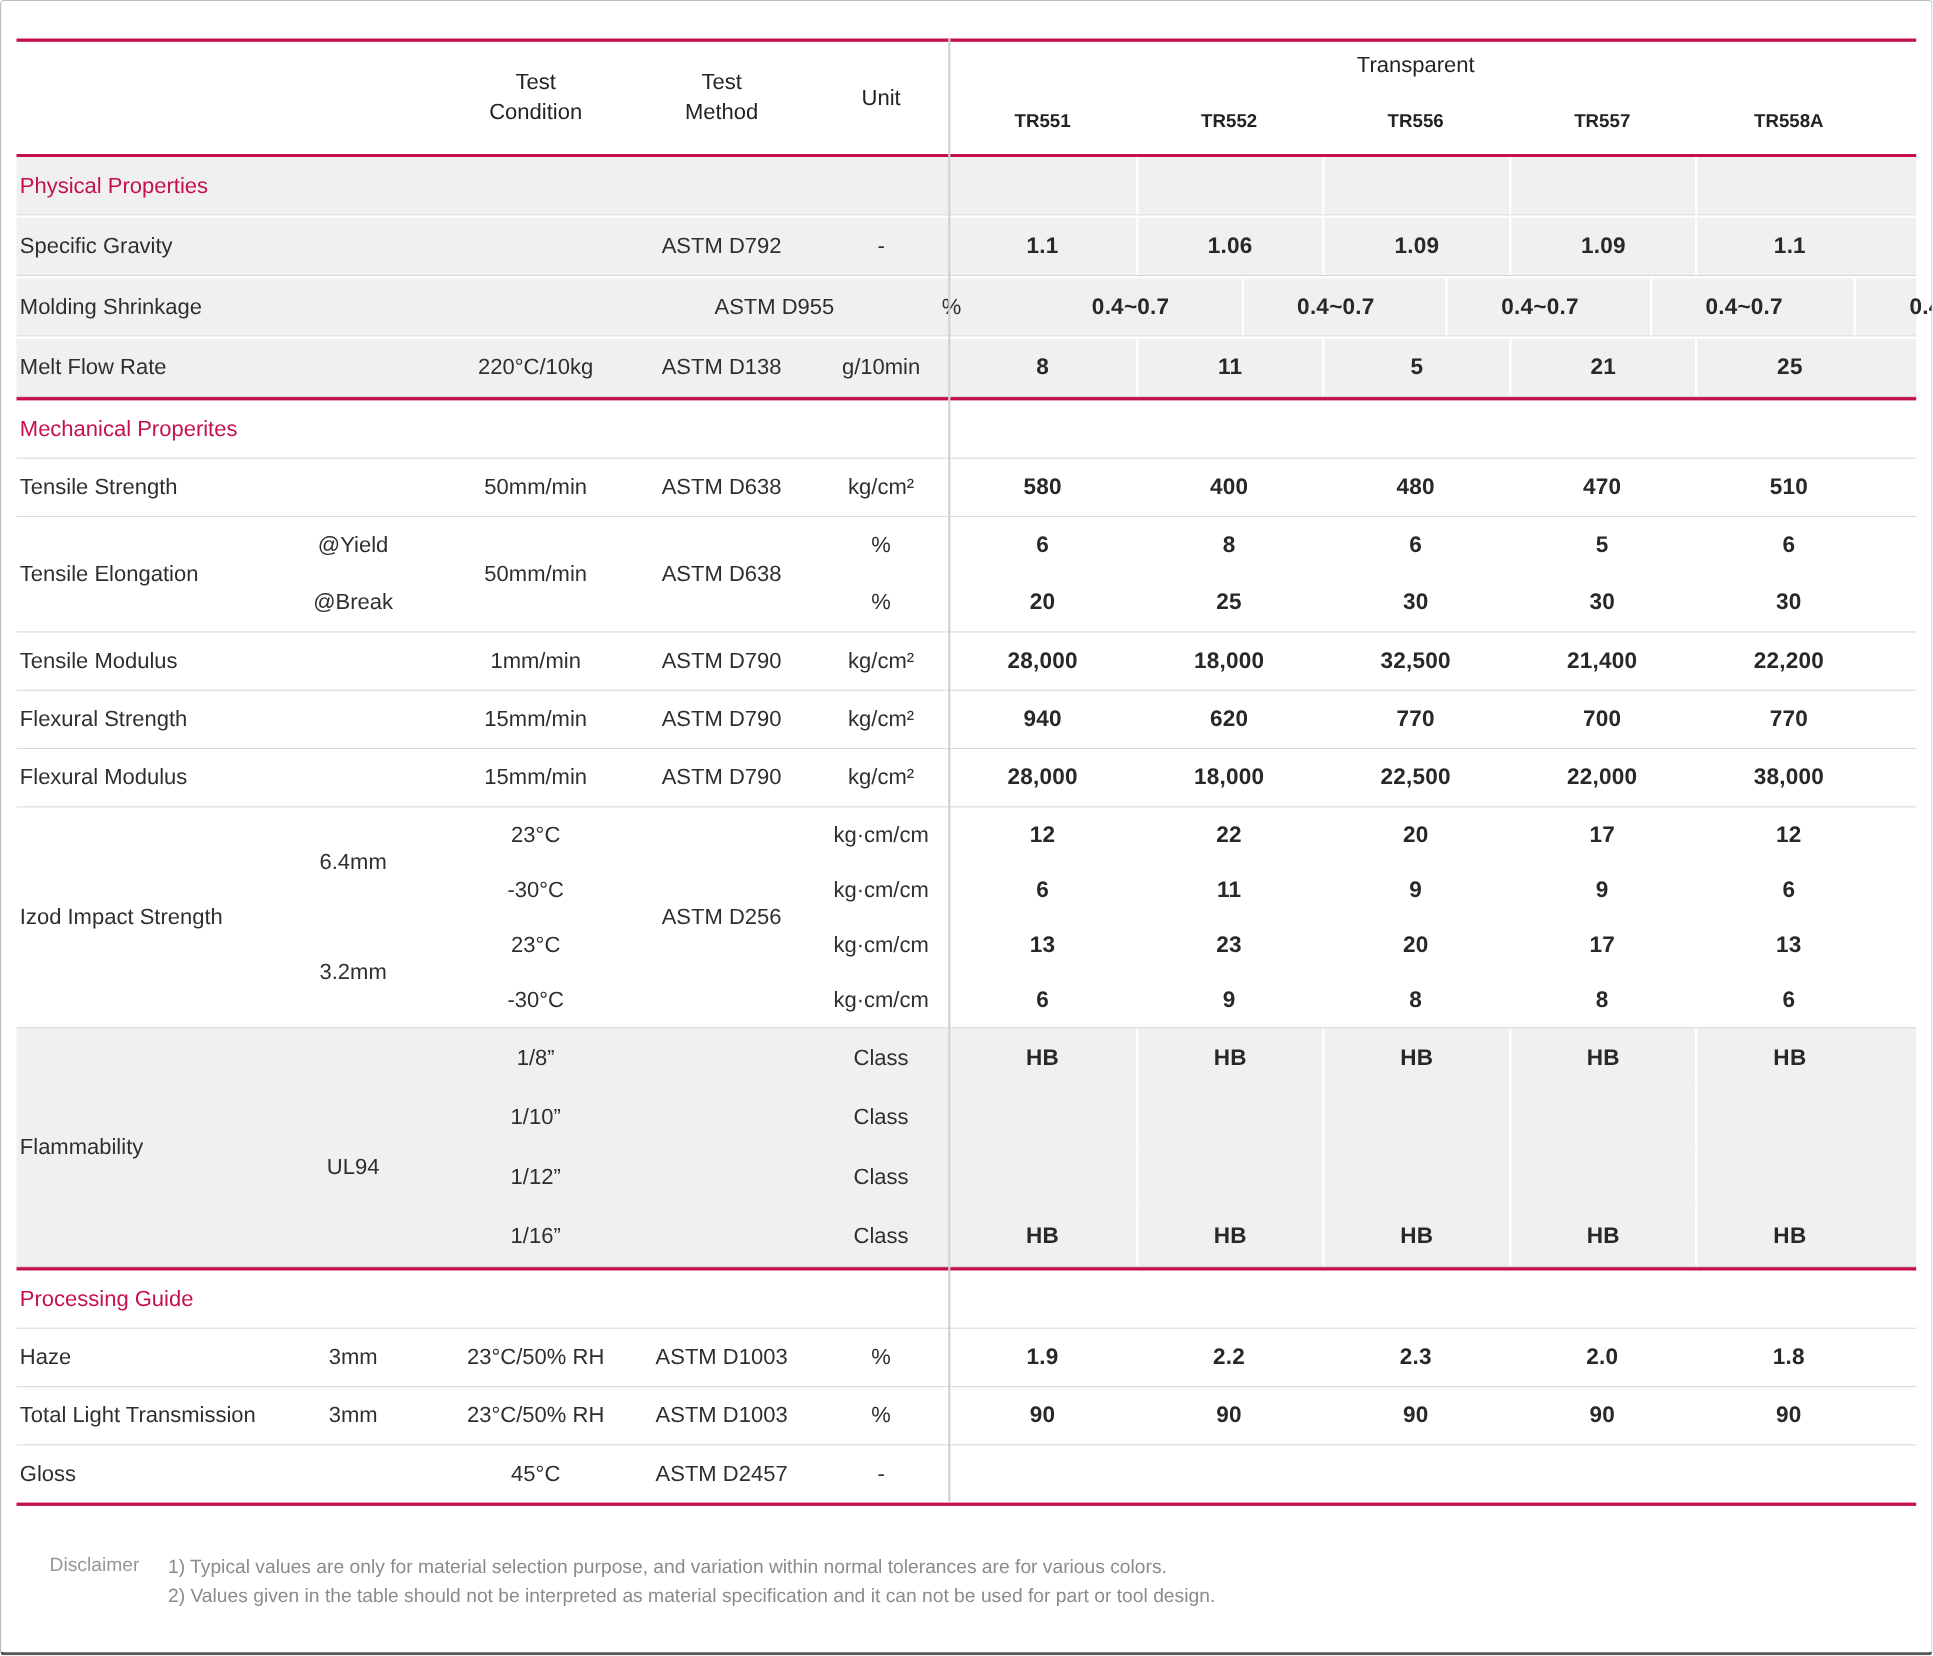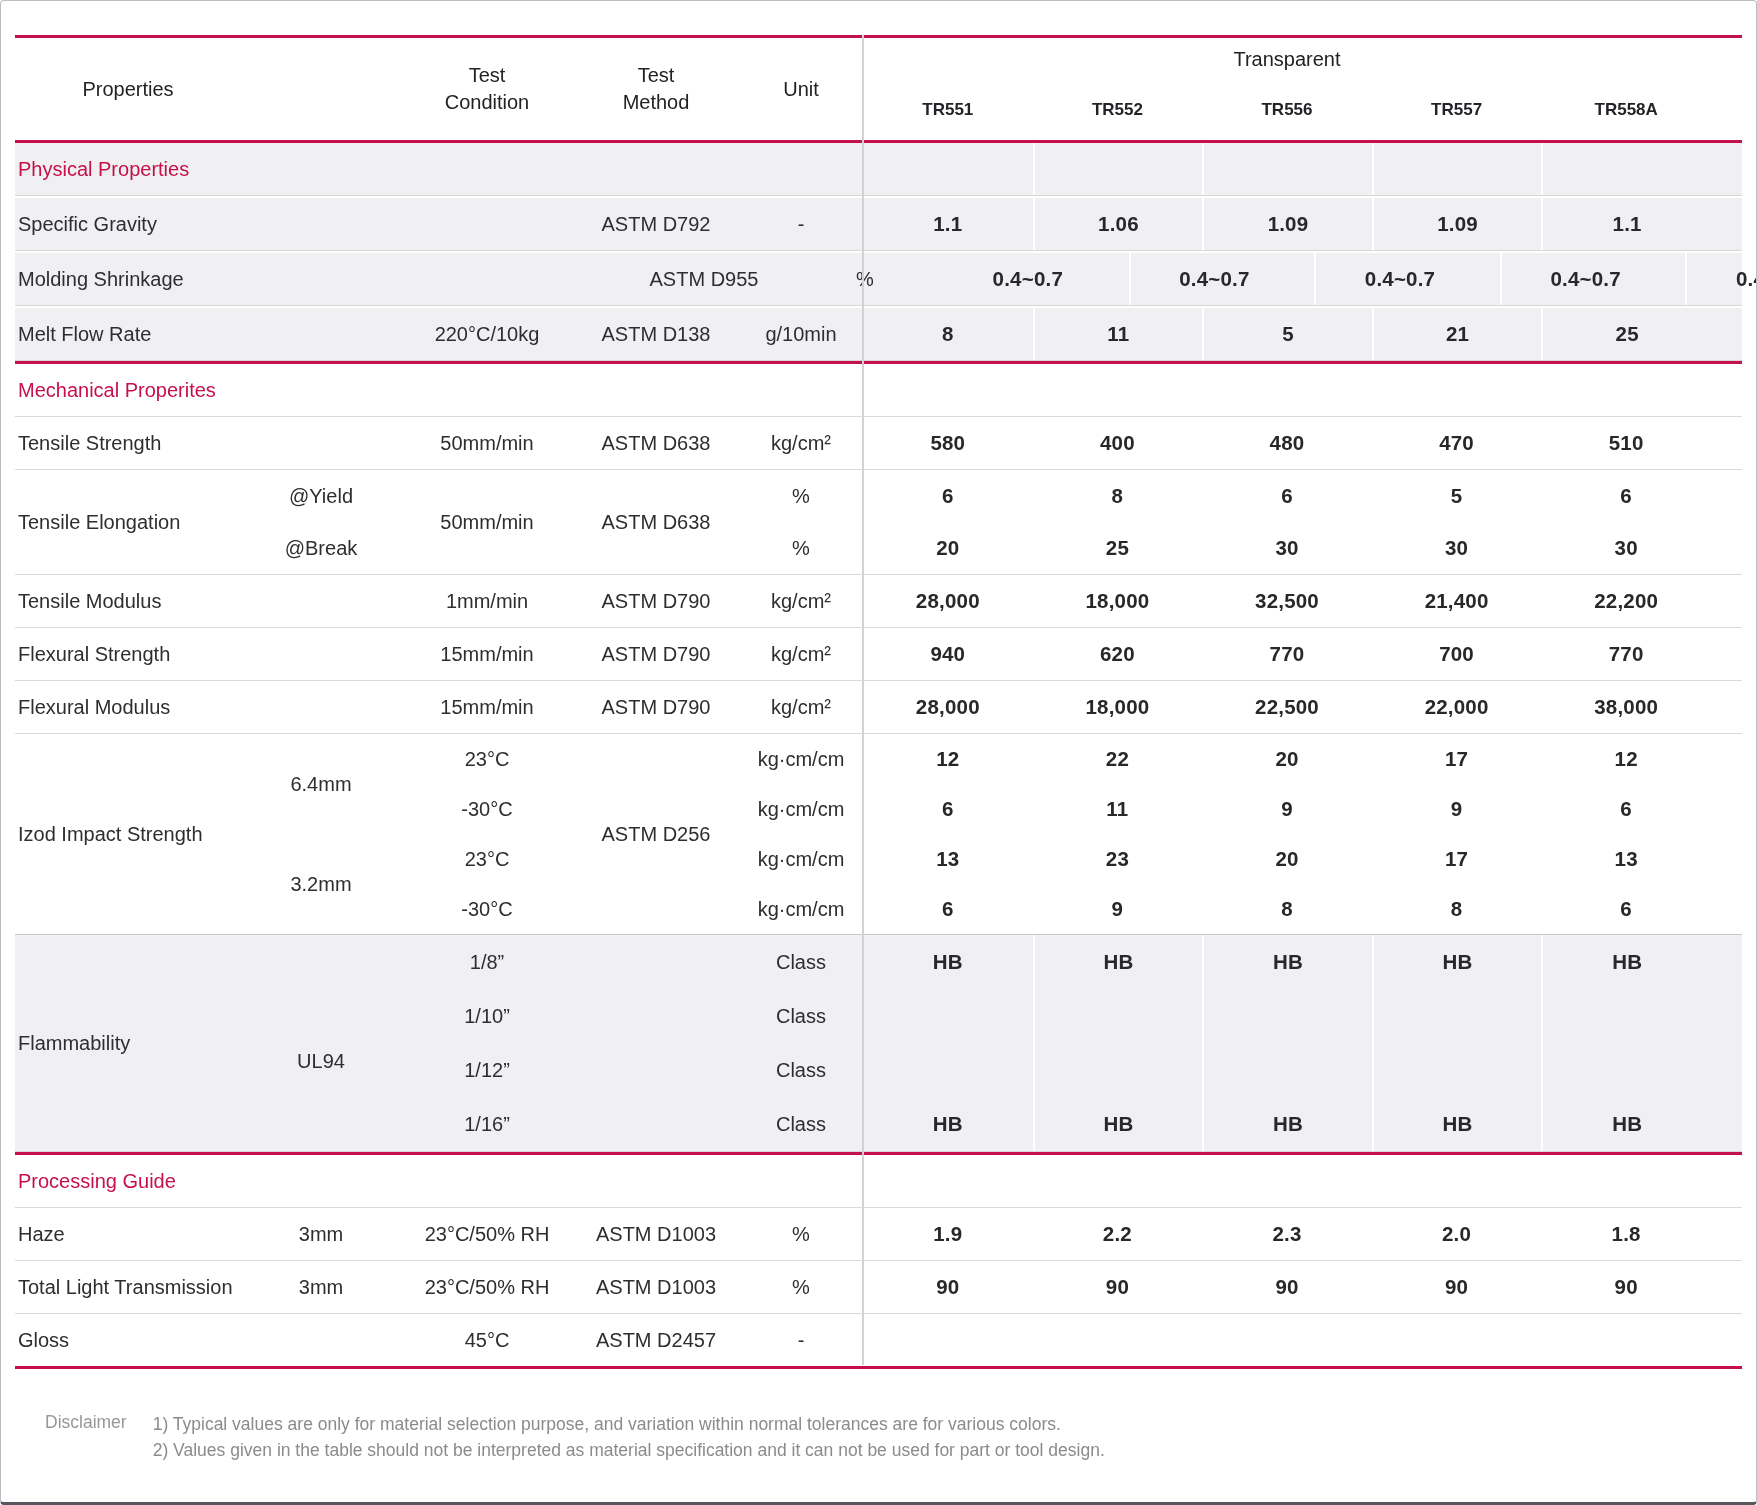--- a/index.html
+++ b/index.html
@@ -30,23 +30,20 @@
   .disc-lines{font-size:17.5px;color:#8b8b8e;line-height:26px;}
 </style>
 </head>
 <body>
 
 <div class="card">
   <div class="table">
 
     <div class="sec sec-header sec-plain">
       <div class="row hdr-row">
-        <div class="cell hc" style="grid-column:1;grid-row:1/3">
-            <span>Properties</span>
-          </div>
         <div class="cell" style="grid-column:2;grid-row:1/3"></div>
         <div class="cell hc" style="grid-column:3;grid-row:1/3">
             <span class="wraplab">Test Condition</span>
           </div>
         <div class="cell hc" style="grid-column:4;grid-row:1/3">
             <span class="wraplab">Test Method</span>
           </div>
         <div class="cell hc" style="grid-column:5;grid-row:1/3">
             <span>Unit</span>
           </div>

